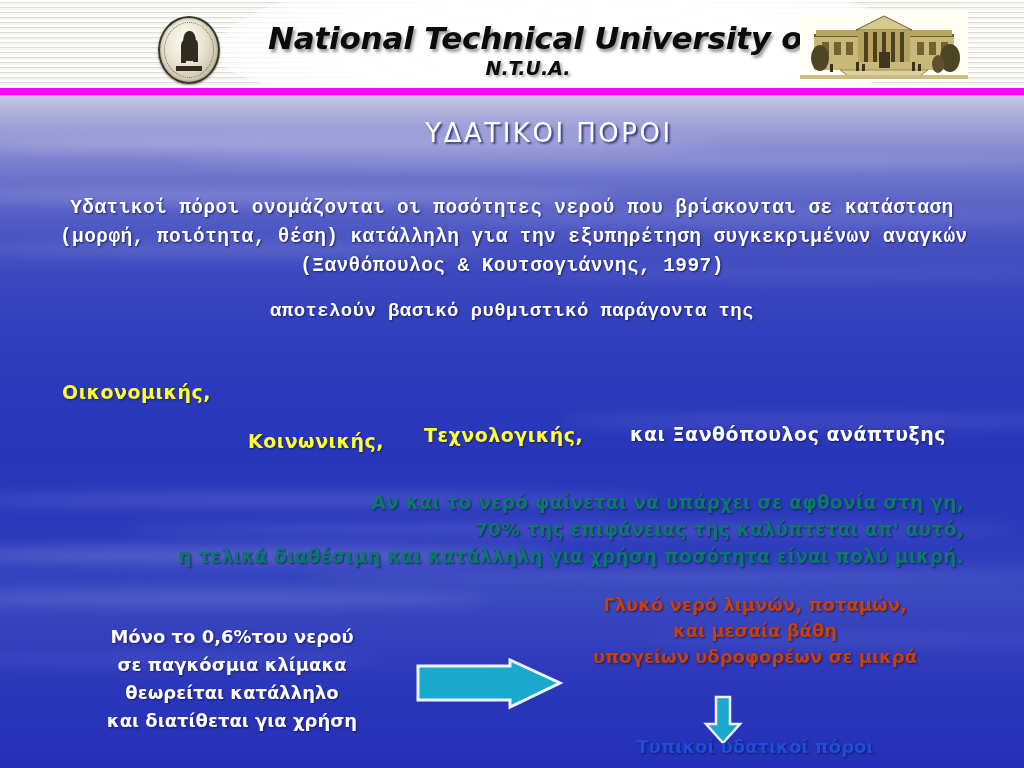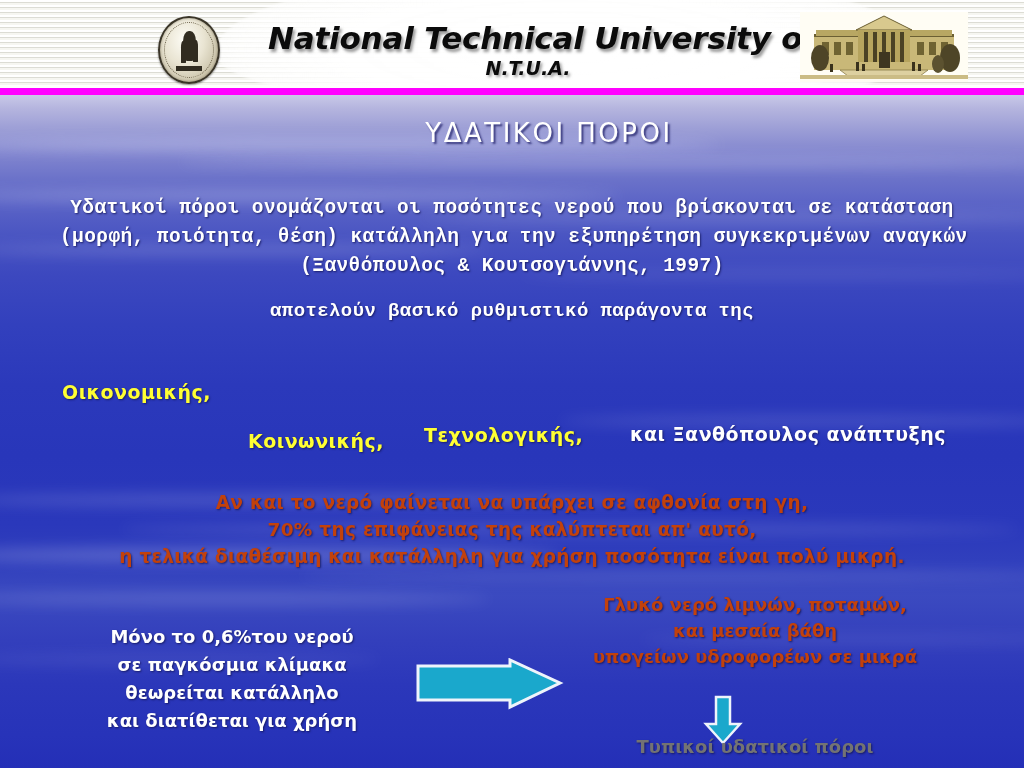--- a/index.html
+++ b/index.html
@@ -270,26 +270,26 @@
   .aw0 { left: 62px;  top: 381px; }
   .aw1 { left: 248px; top: 396px; margin-top: 34px; }
   .aw2 { left: 424px; top: 392px; margin-top: 32px; }
   .aw3 { left: 630px; top: 423px; }
 
   .para-abundance {
     position: absolute;
     left: 60px;
     top: 489px;
     width: 904px;
-    text-align: center;
+    text-align: right;
     font-family: "DejaVu Sans", "Liberation Sans", sans-serif;
     font-weight: bold;
     font-size: 18.5px;
     line-height: 27px;
-    color: #c2410c;
+    color: #0f766e;
     text-shadow: 1px 1px 2px rgba(20,22,90,0.8);
     letter-spacing: 0.3px;
   }
 
   .block-left {
     position: absolute;
     left: 72px;
     top: 623px;
     width: 320px;
     text-align: center;
@@ -317,21 +317,21 @@
 
   .block-footer {
     position: absolute;
     left: 545px;
     top: 736px;
     width: 420px;
     text-align: center;
     font-family: "DejaVu Sans", "Liberation Sans", sans-serif;
     font-weight: bold;
     font-size: 18px;
-    color: #737373;
+    color: #1d4ed8;
     text-shadow: 1px 1px 2px rgba(20,22,90,0.85);
   }
 
   .arrow-right {
     position: absolute;
     left: 414px;
     top: 658px;
     width: 150px;
     height: 54px;
   }

